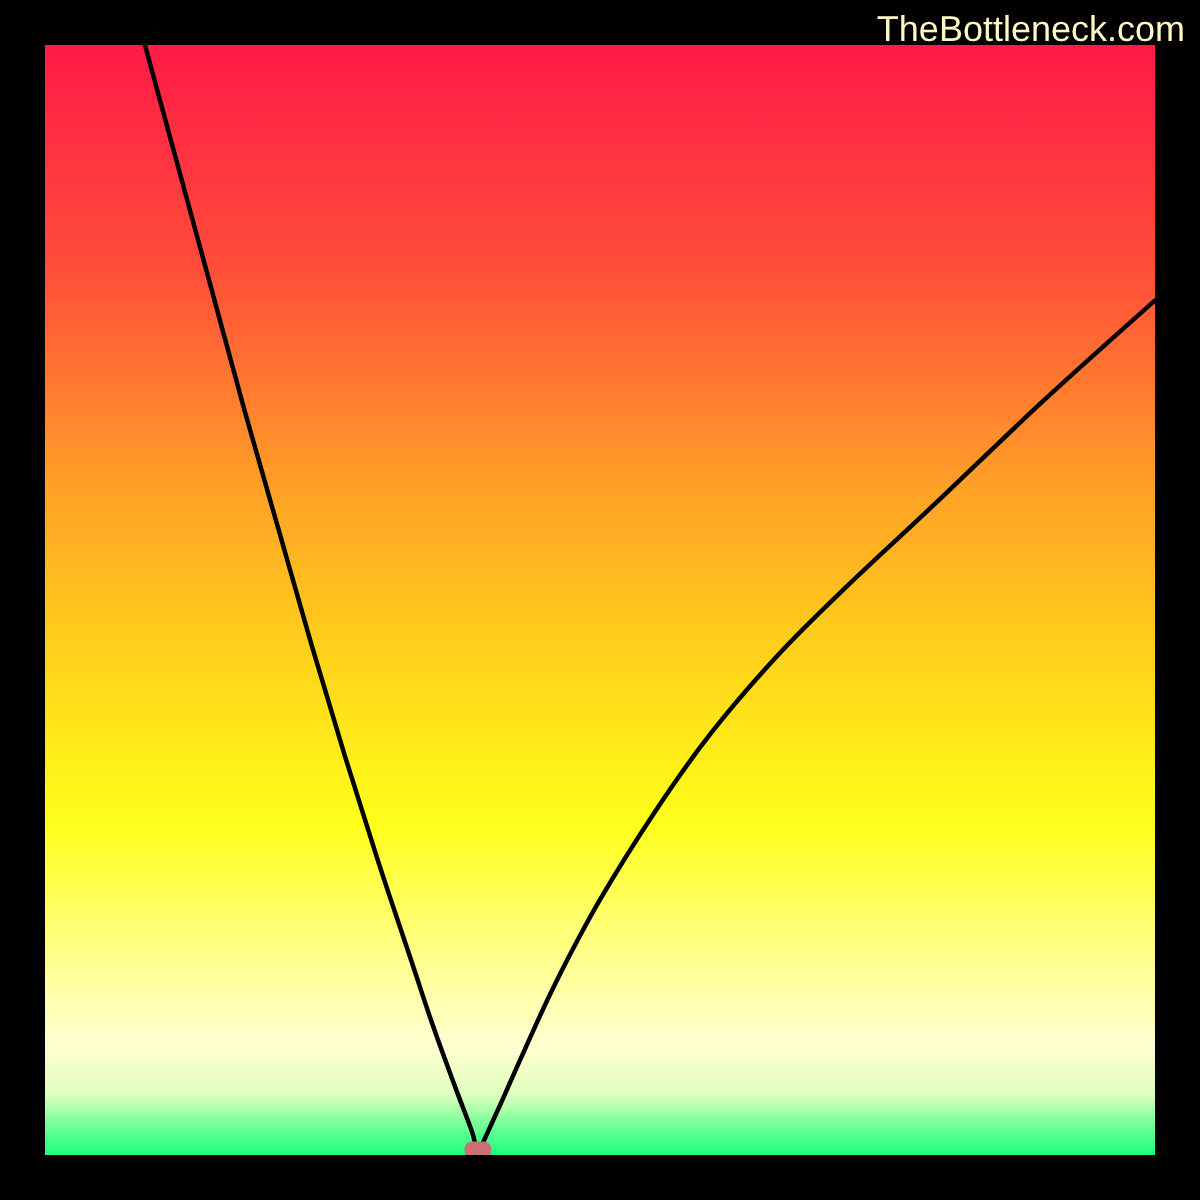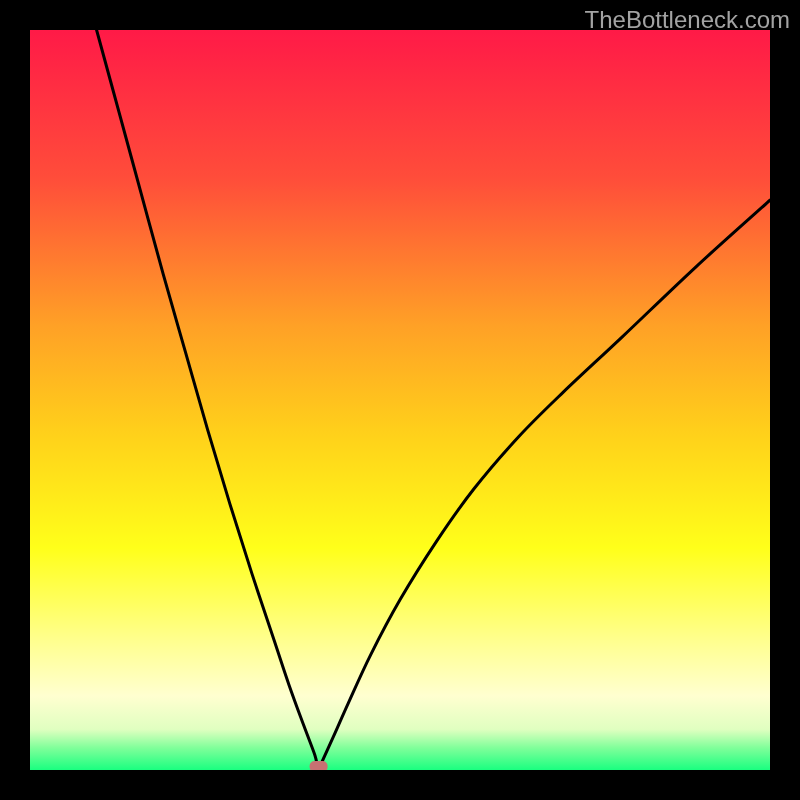--- a/index.html
+++ b/index.html
@@ -1,17 +1,17 @@
 <!DOCTYPE html>
 <html><head>
 <meta charset="utf-8">
 <style>
 html,body{margin:0;padding:0;width:800px;height:800px;background:#000;overflow:hidden;font-family:Arial,Helvetica,sans-serif}
 .frame{position:absolute;left:30px;top:30px;width:740px;height:740px;background:#000}
-.watermark{position:absolute;top:6px;right:10px;color:#a3a3a3;font-size:24px;font-weight:400;z-index:5;letter-spacing:0px}
+.watermark{position:absolute;top:6px;right:10px;color:#fef9c3;font-size:24px;font-weight:400;z-index:5;letter-spacing:0px}
 svg{position:absolute;left:0;top:0}
 </style>
 </head>
 <body>
 
 <div class="watermark">TheBottleneck.com</div>
 
 <div class="frame">
   <svg id="chart-svg" width="740" height="740" viewBox="0 0 740 740">
     <defs>

